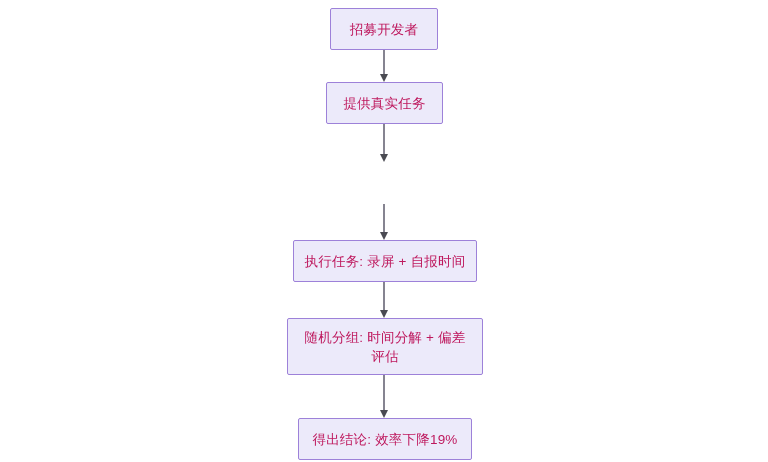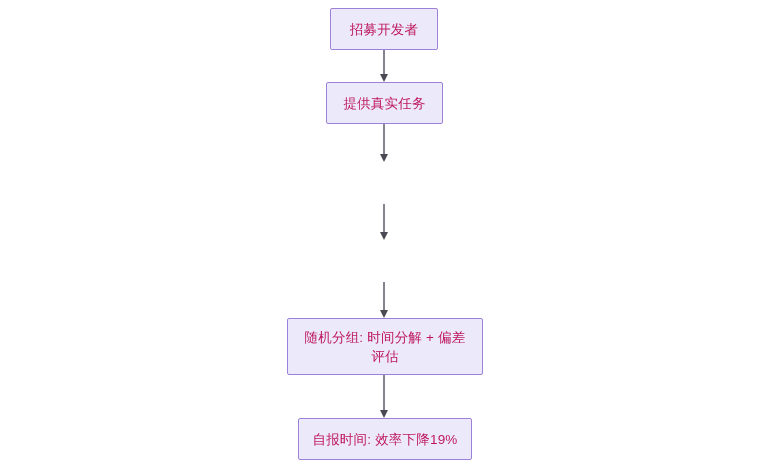--- a/index.html
+++ b/index.html
@@ -83,19 +83,20 @@
   <div class="edge" style="left:377px; top:375px; height:43px;">
     <div class="line"></div>
     <div class="arrowhead"></div>
   </div>
 
   <div class="node" style="left:330px; top:8px; width:108px; height:42px;">招募开发者</div>
 
   <div class="node" style="left:326px; top:82px; width:117px; height:42px;">提供真实任务</div>
 
 
+  <div class="node" style="left:293px; top:240px; width:184px; height:42px;">执行任务: 录屏 + 自报时间</div>
 
   <div class="node" style="left:287px; top:318px; width:196px; height:57px;">随机分组: 时间分解 + 偏差
 评估</div>
 
-  <div class="node" style="left:298px; top:418px; width:174px; height:42px;">自报时间: 效率下降19%</div>
+  <div class="node" style="left:298px; top:418px; width:174px; height:42px;">得出结论: 效率下降19%</div>
 
 </div>
 
 </body></html>

